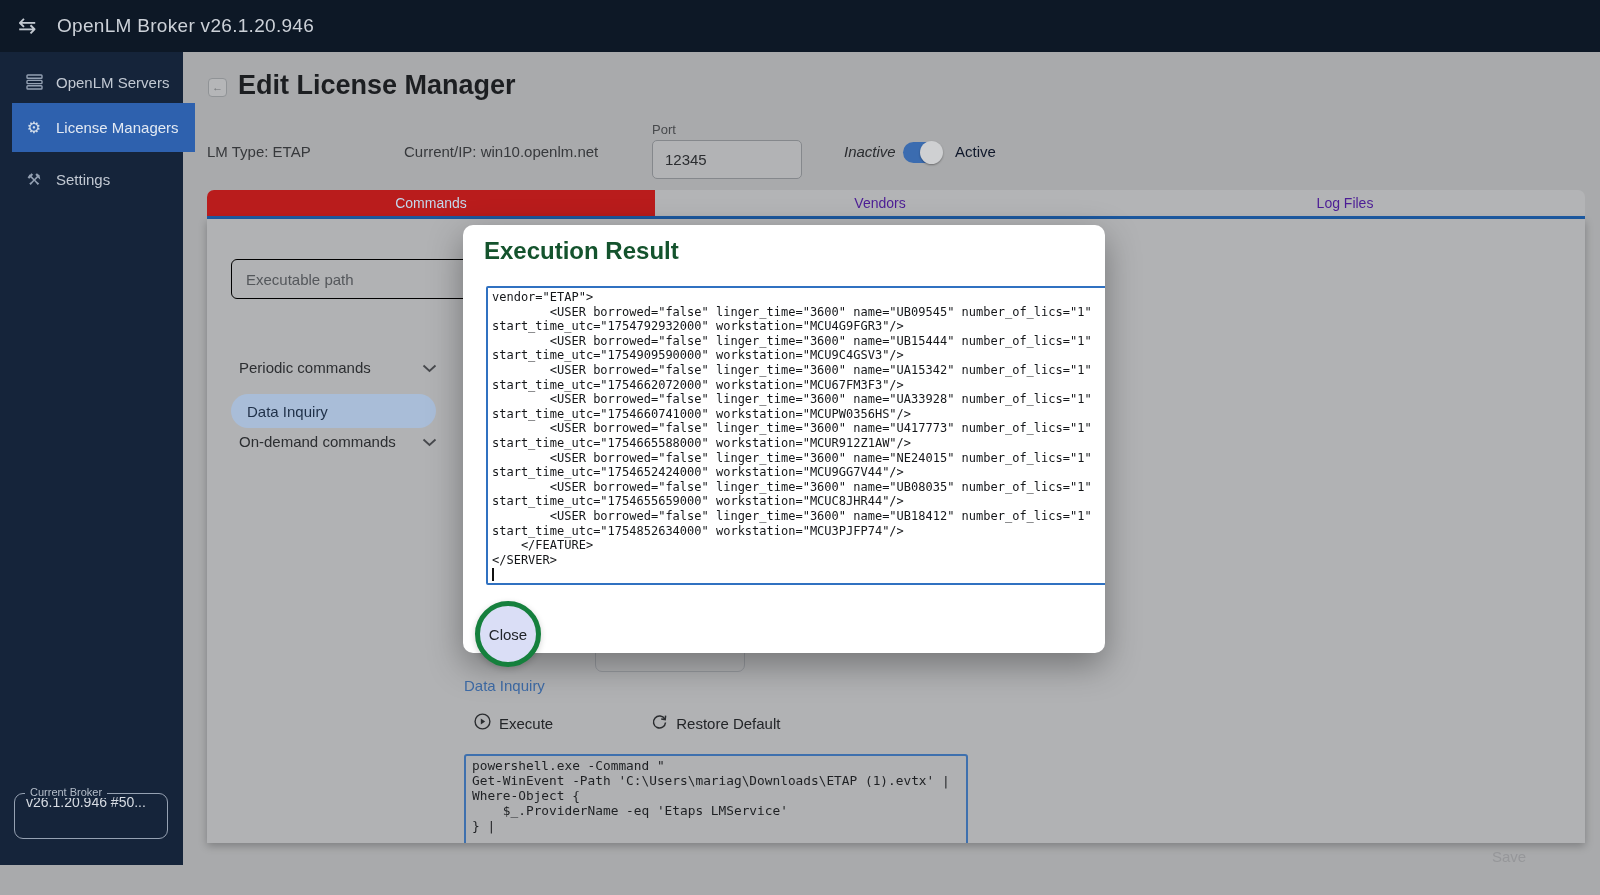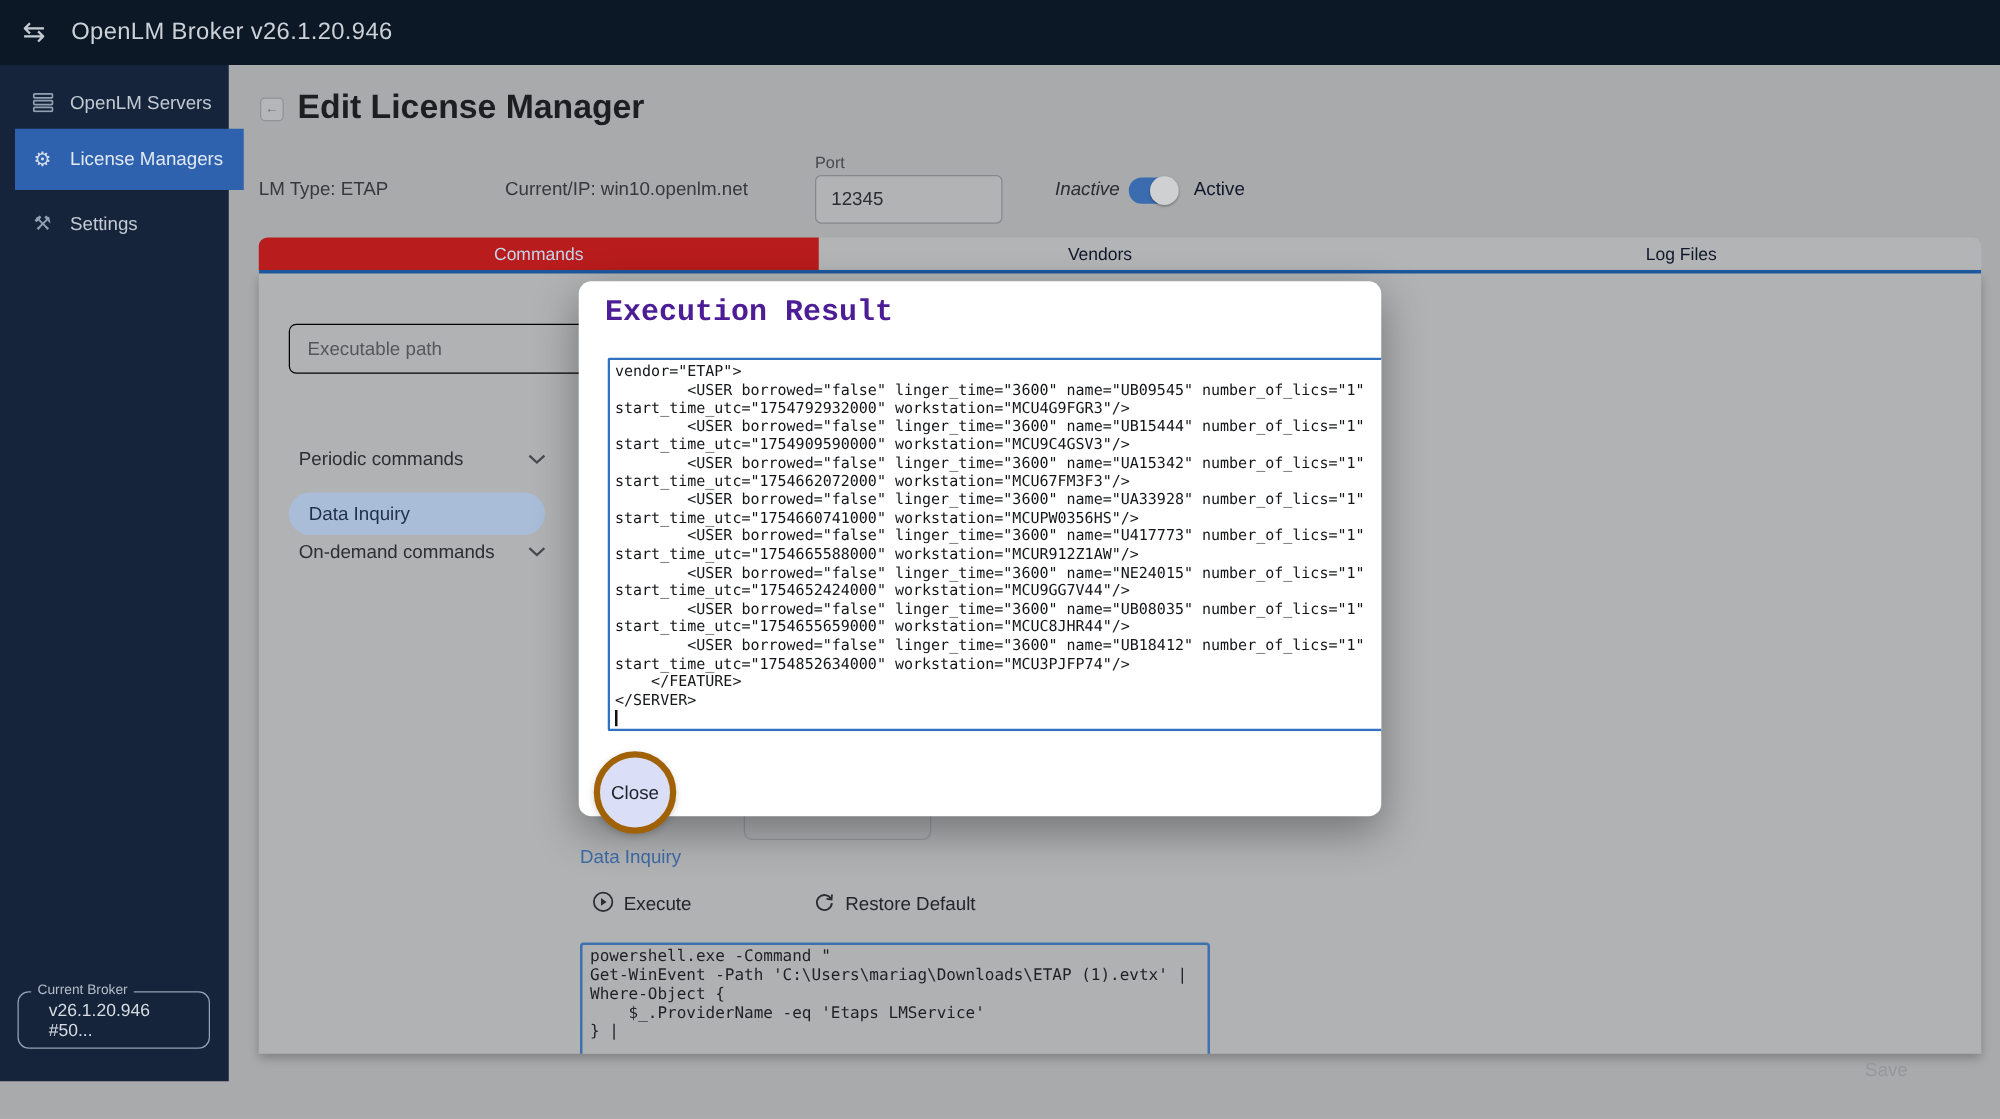--- a/index.html
+++ b/index.html
@@ -16,21 +16,21 @@
   
   .sidebar { position:absolute; left:0; top:52px; width:183px; height:813px; background:#15243a; z-index:3; }
   .nav-item { position:absolute; left:0; width:183px; height:42px; display:flex; align-items:center;
               color:#c2c9d3; font-size:15px; cursor:pointer;margin-left:12px; }
   .nav-item .nicon { width:44px; text-align:center; font-size:16px; color:#93a0b2; }
   .nav-item.active { background:#2e61ae; height:49px; color:#e2e9f3; }
   .nav-item.active .nicon { color:#d4deeb; }
   .srv-icon svg { display:block; margin:0 auto; }
   .broker-select { position:absolute; left:14px; top:741px; width:154px; height:46px;
                    border:1px solid #95a1b2; border-radius:9px; color:#d7dce3; font-size:14px;
-                   display:flex; align-items:center; padding:0 10px 0 24px; cursor:pointer; }
+                   display:flex; align-items:flex-start; padding:0 10px 0 11px; cursor:pointer; }
   .broker-select .legend { position:absolute; top:-8px; left:10px; background:#15243a; padding:0 5px;
                            font-size:11px; color:#b4bdc9; }
 
   
   .back-btn { position:absolute; left:208px; top:78px; width:19px; height:19px; border:1px solid #909396;
               border-radius:4px; background:#b5b6b8; color:#707275; font-size:11px; line-height:17px;
               text-align:center; cursor:pointer; }
   .page-title { position:absolute; left:238px; top:70px; font-size:27px; font-weight:700; color:#1c1e21; }
   .lm-type  { position:absolute; left:207px; top:143px; font-size:15px; color:#37393c; }
   .hostname { position:absolute; left:404px; top:143px; font-size:15px; color:#37393c; }
@@ -42,21 +42,21 @@
   .toggle-right { position:absolute; left:955px; top:143px; font-size:15px; color:#0f172a; }
   .switch { position:absolute; left:903px; top:142px; width:39px; height:21px; border-radius:11px;
             background:#3b6cb0; cursor:pointer; }
   .switch .thumb { position:absolute; right:-1px; top:-1px; width:23px; height:23px; border-radius:50%;
                    background:#cfd0d2; box-shadow:0 1px 2px rgba(0,0,0,.35); }
 
   
   .tabs-wrap { position:absolute; left:207px; top:190px; width:1378px; height:29px; display:flex;
                border-bottom:3px solid #1d5ba3; border-radius:7px 7px 0 0; background:#b3b4b6; z-index:1; }
   .tab { height:26px; display:flex; align-items:center; justify-content:center; font-size:14px;
-         color:#0f172a; cursor:pointer; }
+         color:#4c1d95; cursor:pointer; }
   .tab.active { background:#b91c1c; color:#c3d7eb; border-radius:7px 0 0 0; }
 
   
   .card { position:absolute; left:207px; top:219px; width:1378px; height:624px; background:#b1b2b4;
           overflow:hidden; box-shadow:0 3px 8px rgba(0,0,0,.25); z-index:1; }
   .exec-path { position:absolute; left:24px; top:40px; width:420px; height:40px; border:1px solid #000000;
                border-radius:6px; background:transparent; font-size:15px; color:#54575b; padding:0 14px;
                font-family:"Liberation Sans",sans-serif; }
   .exec-path::placeholder { color:#54575b; opacity:1; }
   .cmd-group { position:absolute; left:32px; width:198px; display:flex; align-items:center;
@@ -75,28 +75,28 @@
   .ps-box { position:absolute; left:257px; top:535px; width:504px; height:104px; border:2px solid #3e70ae;
             border-radius:3px; background:#b0b1b3; font-family:"DejaVu Sans Mono", monospace;
             font-size:12.8px; line-height:14.9px; color:#1e2023; padding:3px 6px; white-space:pre; }
 
   .save-btn { position:absolute; left:1492px; top:848px; font-size:15px; color:#96979a; z-index:2; }
 
   
   .backdrop { position:absolute; left:0; top:0; width:1600px; height:895px; background:rgba(0,0,0,0); z-index:8; }
   .modal { position:absolute; left:463px; top:225px; width:642px; height:428px; background:#ffffff;
            border-radius:10px; box-shadow:0 12px 34px rgba(0,0,0,.35); z-index:10; }
-  .modal-title { position:absolute; left:21px; top:12px; font-size:24px; font-weight:600; color:#4c1d95;font-family:Liberation Mono, monospace; }
+  .modal-title { position:absolute; left:21px; top:12px; font-size:24px; font-weight:600; color:#14532d; }
   .xml-clip { position:absolute; left:23px; top:61px; width:619px; height:299px; overflow:hidden; }
   .xml-box { position:absolute; left:0; top:0; width:720px; height:299px; border:2px solid #3071c1;
              border-radius:2px; background:#fff; font-family:"DejaVu Sans Mono", monospace;
              font-size:12px; line-height:14.6px; color:#141619; padding:2px 0 2px 4px; white-space:pre; }
   .caret { position:absolute; left:6px; top:282px; width:2px; height:13px; background:#111; }
   .close-wrap { position:absolute; left:12px; top:376px; width:66px; height:66px; border-radius:50%;
-                border:5px solid #a16207; background:#dadef6; display:flex; align-items:center;
+                border:5px solid #15803d; background:#dadef6; display:flex; align-items:center;
                 justify-content:center; cursor:pointer; box-shadow:0 2px 6px rgba(0,0,0,.18); }
   .close-label { font-size:15px; color:#21242a; }
 </style>
 </head>
 <body>
 
 <div class="stage">
 
   <div class="topbar">
     <span class="swap">⇆</span>

